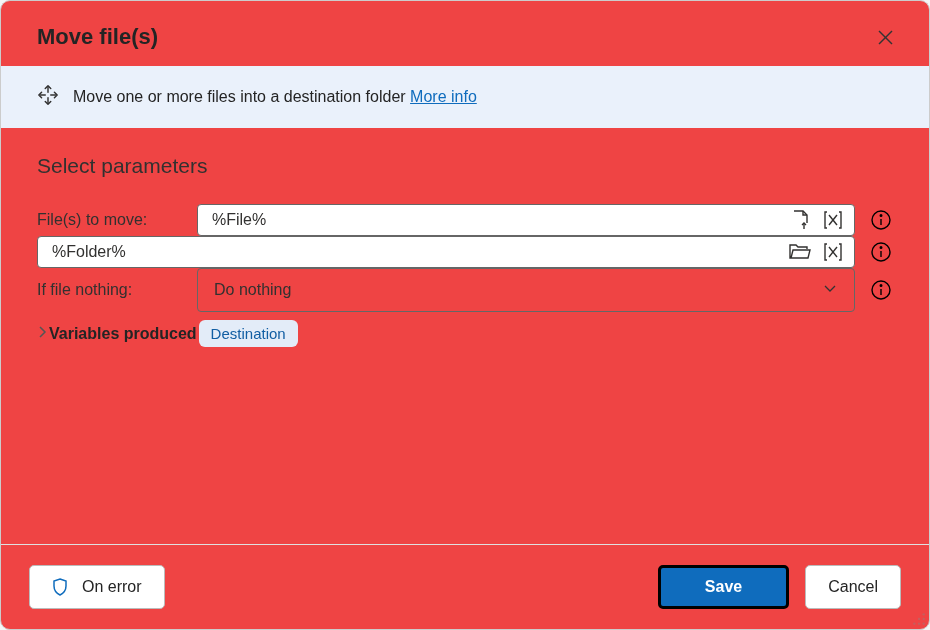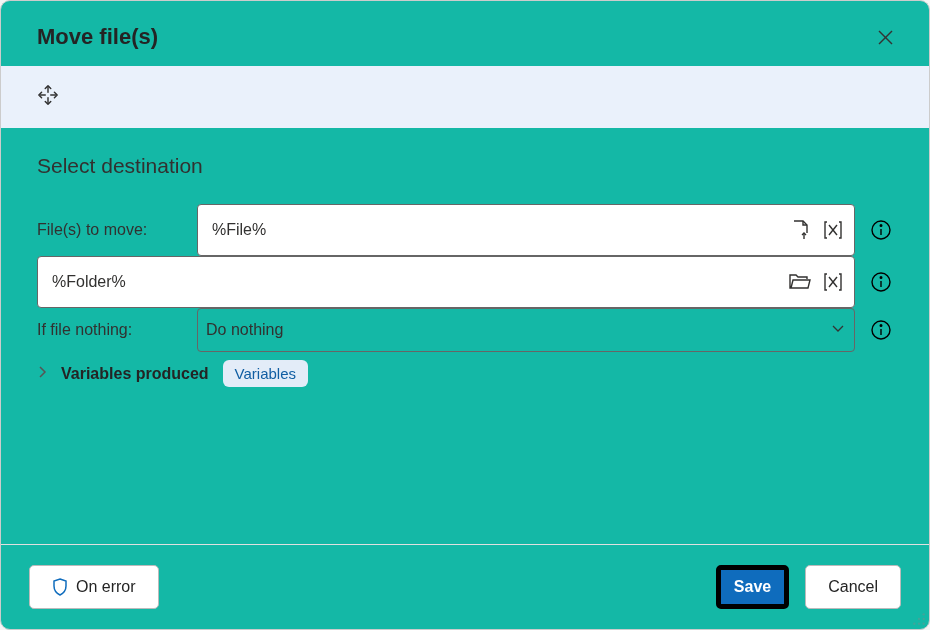--- a/index.html
+++ b/index.html
@@ -7,21 +7,21 @@
       font-family: "Segoe UI", -apple-system, BlinkMacSystemFont, sans-serif;
       background: #f5f5f5;
       display: flex;
       align-items: center;
       justify-content: center;
       min-height: 100vh;
     }
     .dialog {
       width: 930px;
       height: 630px;
-      background: #14b8a6;
+      background: #ef4444;
       border: 1px solid #ccc;
       border-radius: 10px;
       display: flex;
       flex-direction: column;
       overflow: hidden;
       position: relative;
     }
     .header {
       display: flex;
       align-items: center;
@@ -79,21 +79,21 @@
       flex-shrink: 0;
     }
     .field-input-wrap {
       flex: 1;
       display: flex;
       align-items: center;
       gap: 14px;
     }
     .text-input {
       flex: 1;
-      height: 52px;
+      height: 32px;
       border: 1px solid #666;
       border-radius: 4px;
       padding: 0 86px 0 14px;
       font-size: 16px;
       color: #323130;
       font-family: inherit;
       position: relative;
     }
     .input-container { position: relative; flex:1; display:flex; }
     .input-icons {
@@ -112,33 +112,33 @@
     .info-icon {
       width: 24px; height: 24px;
       display:flex; align-items:center; justify-content:center;
       cursor: pointer;
     }
     .select-input {
       flex: 1;
       height: 44px;
       border: 1px solid #666;
       border-radius: 4px;
-      padding: 0 8px;
+      padding: 0 16px;
       font-size: 16px;
       color: #323130;
       display: flex;
       align-items: center;
       justify-content: space-between;
       cursor: pointer;
     }
     .chevron { color:#333; }
     .vars-row {
       display: flex;
       align-items: center;
-      gap: 14px;
+      gap: 2px;
       margin-top: 8px;
     }
     .vars-chevron {
       color: #555;
       font-size: 12px;
     }
     .vars-label {
       font-size: 16px;
       font-weight: 600;
       color: #242424;
@@ -159,33 +159,33 @@
     }
     .btn {
       height: 44px;
       padding: 0 22px;
       border-radius: 5px;
       font-size: 16px;
       font-family: inherit;
       cursor: pointer;
       display: inline-flex;
       align-items: center;
-      gap: 8px;
+      gap: 14px;
     }
     .btn-secondary {
       background: #fff;
       border: 1px solid #bbb;
       color: #242424;
     }
     .btn-primary {
       background: #0F6CBD;
-      border: 5px solid #000000;
+      border: 3px solid #000000;
       color: #fff;
       font-weight: 600;
-      padding: 0 13px;
+      padding: 0 44px;
     }
     .footer-right { display:flex; gap: 16px; }
     .resize-grip {
       position: absolute;
       right: 3px; bottom: 3px;
       width: 14px; height: 14px;
       opacity: .4;
     }
   </style>
 </head>
@@ -209,24 +209,27 @@
           <polyline points="12 3 12 9"></polyline>
           <polyline points="9 5 12 2 15 5"></polyline>
           <polyline points="12 21 12 15"></polyline>
           <polyline points="9 19 12 22 15 19"></polyline>
           <polyline points="3 12 9 12"></polyline>
           <polyline points="5 9 2 12 5 15"></polyline>
           <polyline points="21 12 15 12"></polyline>
           <polyline points="19 9 22 12 19 15"></polyline>
         </svg>
     </span>
+    <span>
+      <span>Move one or more files into a destination folder </span><a href="#">More info</a>
+    </span>
   </div>
 
   <div class="content">
-    <div class="section-heading">Select destination</div>
+    <div class="section-heading">Select parameters</div>
 
     <div class="field-row">
       <div class="field-label">File(s) to move:</div>
       <div class="field-input-wrap">
         <div class="input-container">
           <input class="text-input" value="%File%" style="">
           <div class="input-icons">
             <span class="icon-btn">
               <svg width="20" height="22" viewBox="0 0 20 22" fill="none" stroke="currentColor" stroke-width="1.4">
                   <path d="M3 2 h9 l4 4 v8"></path>
@@ -307,21 +310,21 @@
       </div>
     </div>
 
     <div class="vars-row">
       <span class="vars-chevron">
         <svg width="10" height="12" viewBox="0 0 10 12" fill="none" stroke="currentColor" stroke-width="1.5">
             <polyline points="3 1 8 6 3 11"></polyline>
           </svg>
       </span>
       <span class="vars-label">Variables produced</span>
-      <span class="var-chip">Variables</span>
+      <span class="var-chip">Destination</span>
     </div>
 
   </div>
 
   <div class="footer">
     <button class="btn btn-secondary">
       <svg width="16" height="18" viewBox="0 0 16 18" fill="none" stroke="#0F6CBD" stroke-width="1.5">
           <path d="M8 1 L14 3 v5 c0 5 -4 8 -6 9 c-2 -1 -6 -4 -6 -9 v-5 z"></path>
         </svg>
       <span>On error</span>

